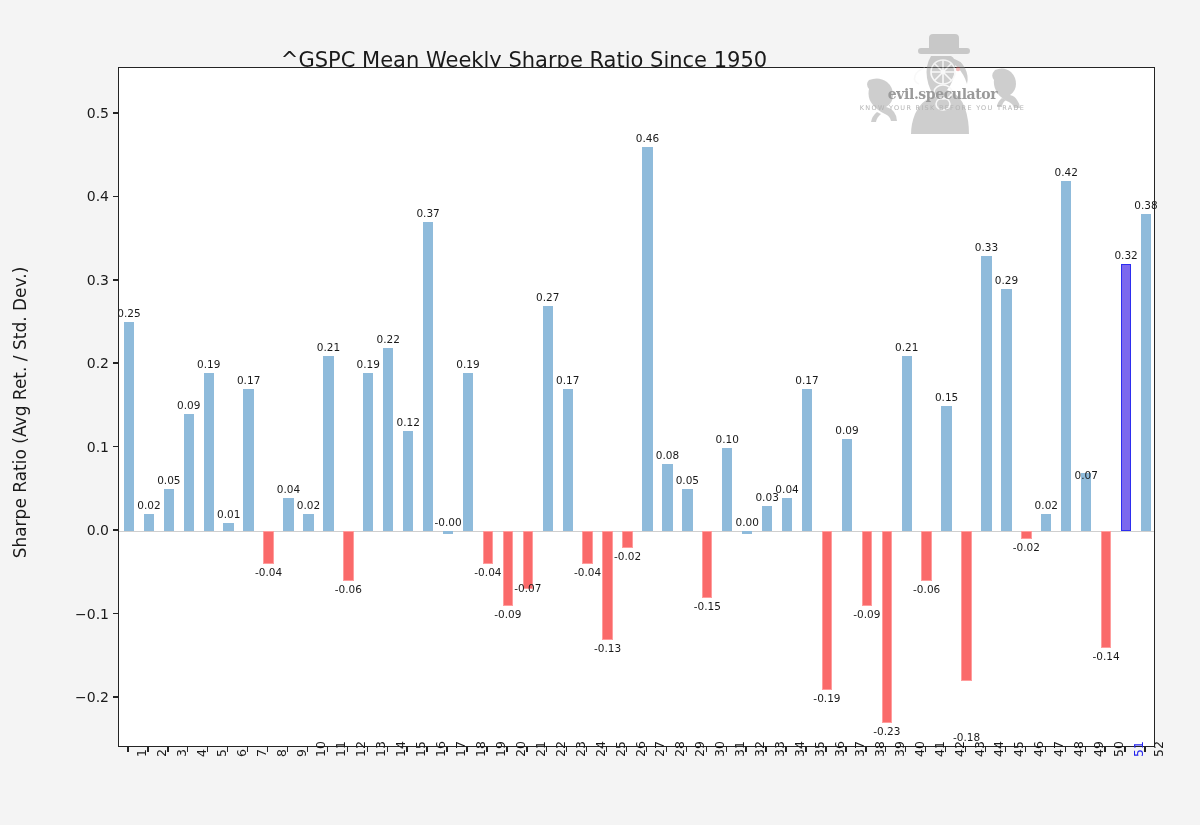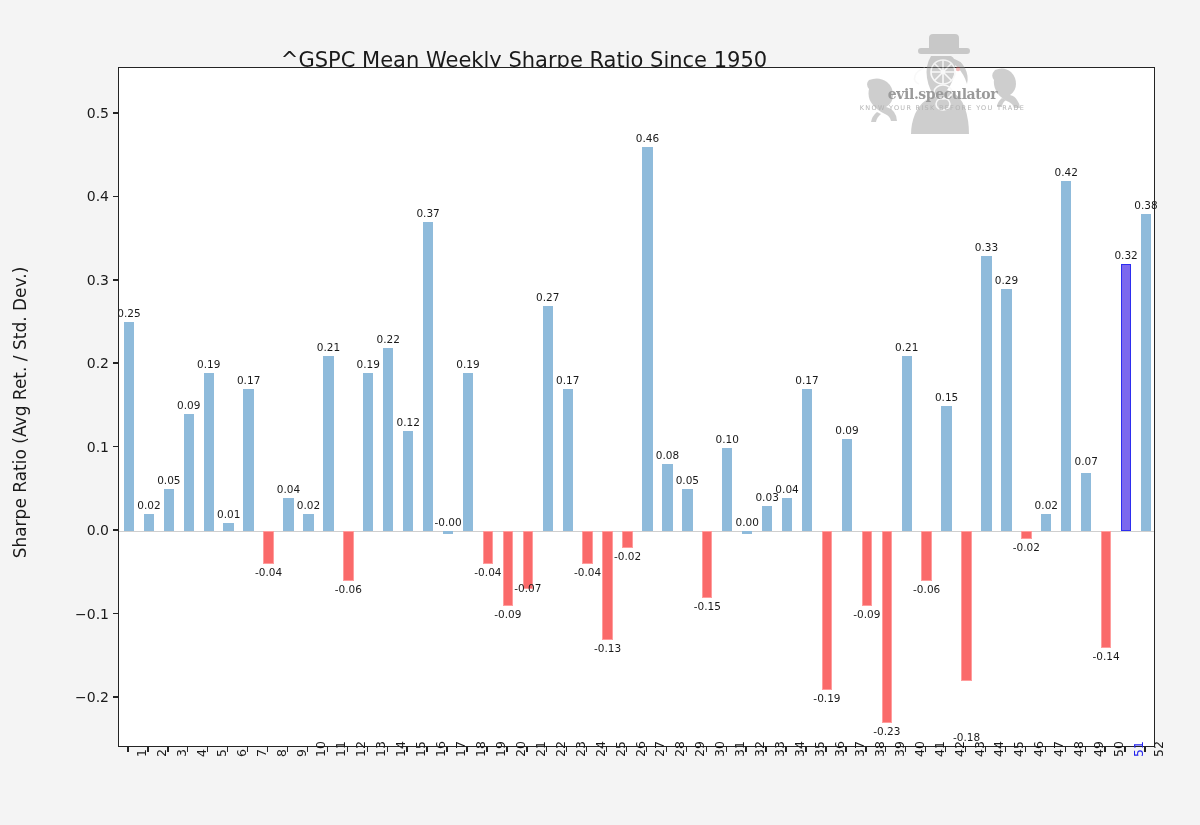--- a/index.html
+++ b/index.html
@@ -274,21 +274,21 @@
         <div class="bar-label" style="left: 867.49px; top: 172.73px;">0.33</div>
         <div class="bar pos" style="left: 882.248px; top: 221.104px; width: 10.37px; height: 241.963px;"></div>
         <div class="bar-label" style="left: 887.433px; top: 206.104px;">0.29</div>
         <div class="bar neg" style="left: 902.19px; top: 463.067px; width: 10.37px; height: 8.34356px;"></div>
         <div class="bar-label" style="left: 907.375px; top: 473.411px;">-0.02</div>
         <div class="bar pos" style="left: 922.132px; top: 446.38px; width: 10.37px; height: 16.6871px;"></div>
         <div class="bar-label" style="left: 927.317px; top: 431.38px;">0.02</div>
         <div class="bar pos" style="left: 942.075px; top: 112.638px; width: 10.37px; height: 350.429px;"></div>
         <div class="bar-label" style="left: 947.26px; top: 97.638px;">0.42</div>
         <div class="bar pos" style="left: 962.017px; top: 404.663px; width: 10.37px; height: 58.4049px;"></div>
-        <div class="bar-label" style="left: 967.202px; top: 387px;">0.07</div>
+        <div class="bar-label" style="left: 967.202px; top: 401px;">0.07</div>
         <div class="bar neg" style="left: 981.959px; top: 463.067px; width: 10.37px; height: 116.81px;"></div>
         <div class="bar-label" style="left: 987.144px; top: 581.877px;">-0.14</div>
         <div class="bar hl" style="left: 1001.9px; top: 196.074px; width: 10.37px; height: 266.994px;"></div>
         <div class="bar-label" style="left: 1007.09px; top: 181.074px;">0.32</div>
         <div class="bar pos" style="left: 1021.84px; top: 146.012px; width: 10.37px; height: 317.055px;"></div>
         <div class="bar-label" style="left: 1027.03px; top: 131.012px;">0.38</div>
       </div>
   </div>
 
   <div id="x-axis-ticks">

